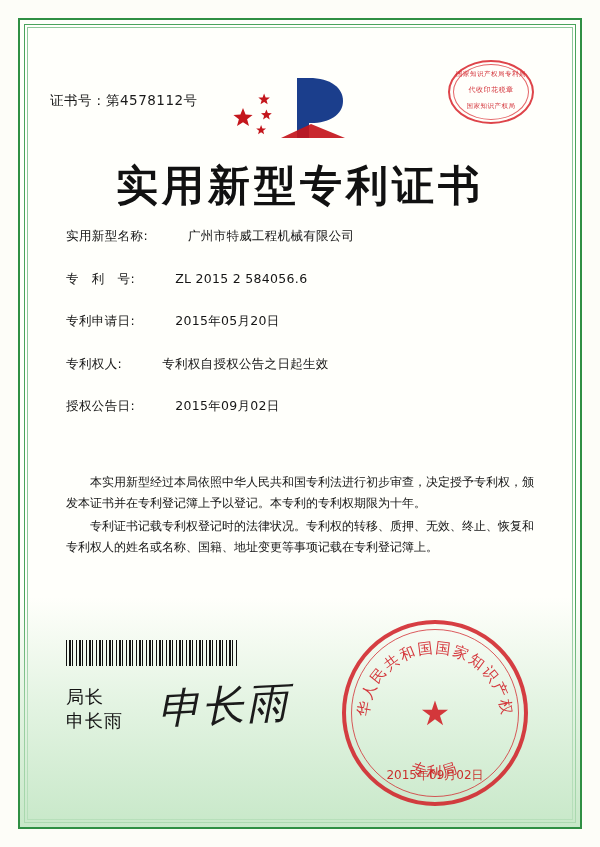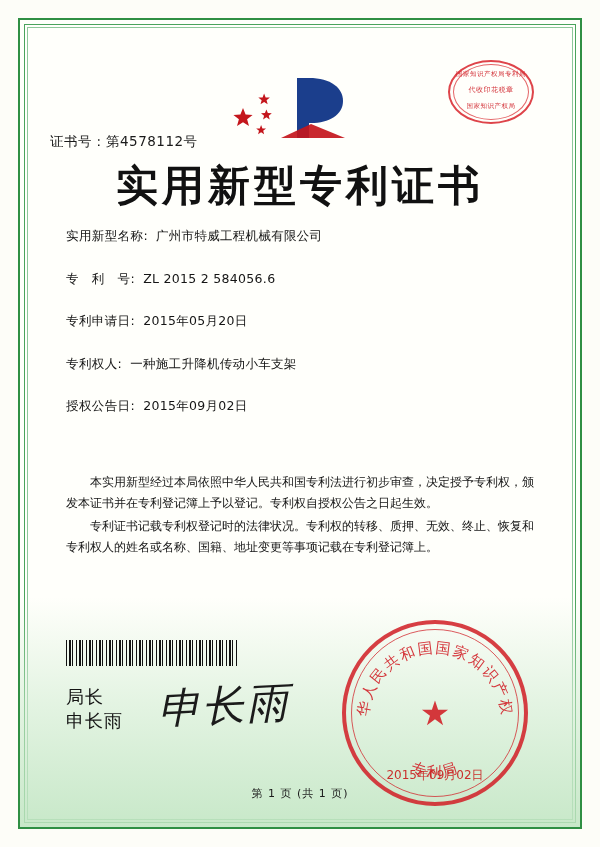--- a/index.html
+++ b/index.html
@@ -64,21 +64,20 @@
   }
   
   .cert-no {
     position: absolute;
     left: 10px;
     top: 52px;
     font-size: 13.5px;
     color: #1a1a1a;
     letter-spacing: 0.5px;
     font-family: "DejaVu Sans", "Liberation Sans", sans-serif;
-    margin-top: 41px;
   }
   
   .top-seal {
     position: absolute;
     right: 26px;
     top: 20px;
     width: 86px;
     height: 64px;
   }
   .top-seal .ring {
@@ -137,20 +136,21 @@
     right: 20px;
     top: 190px;
     font-size: 12.5px;
     color: #151515;
     line-height: 1;
   }
   .field-row {
     display: flex;
     align-items: baseline;
     margin-bottom: 30px;
+    gap: 32px;
   }
   .field-label {
     white-space: nowrap;
     letter-spacing: 0.4px;
   }
   .field-value {
     margin-left: 8px;
     letter-spacing: 0.3px;
   }
   
@@ -319,30 +319,30 @@
       <div class="field-row">
         <span class="field-label">专　利　号:</span>
         <span class="field-value">ZL 2015 2 584056.6</span>
       </div>
       <div class="field-row">
         <span class="field-label">专利申请日:</span>
         <span class="field-value">2015年05月20日</span>
       </div>
       <div class="field-row">
         <span class="field-label">专利权人:</span>
-        <span class="field-value">一种施工升降机传动小车支架</span>
+        <span class="field-value">专利权自授权公告之日起生效</span>
       </div>
       <div class="field-row">
         <span class="field-label">授权公告日:</span>
         <span class="field-value">2015年09月02日</span>
       </div>
     </div>
 
     <div class="body-text">
-      <p>本实用新型经过本局依照中华人民共和国专利法进行初步审查，决定授予专利权，颁发本证书并在专利登记簿上予以登记。专利权自授权公告之日起生效。</p>
+      <p>本实用新型经过本局依照中华人民共和国专利法进行初步审查，决定授予专利权，颁发本证书并在专利登记簿上予以登记。本专利的专利权期限为十年。</p>
       <p>专利证书记载专利权登记时的法律状况。专利权的转移、质押、无效、终止、恢复和专利权人的姓名或名称、国籍、地址变更等事项记载在专利登记簿上。</p>
     </div>
 
     <div class="barcode">
       <div class="bars"></div>
     </div>
 
     <div class="sig-block">
       <div>局长</div>
       <div>申长雨</div>
@@ -362,16 +362,15 @@
           <textPath href="#arcTop" startOffset="50%" text-anchor="middle">中华人民共和国国家知识产权局</textPath>
         </text>
         <text>
           <textPath href="#arcBottom" startOffset="50%" text-anchor="middle">专利局</textPath>
         </text>
       </svg>
       <div class="star">★</div>
       <div class="seal-date">2015年09月02日</div>
     </div>
 
-    <div class="footer">第 1 页 (共 1 页)</div>
 
   </div>
 </div>
 
 </body></html>

